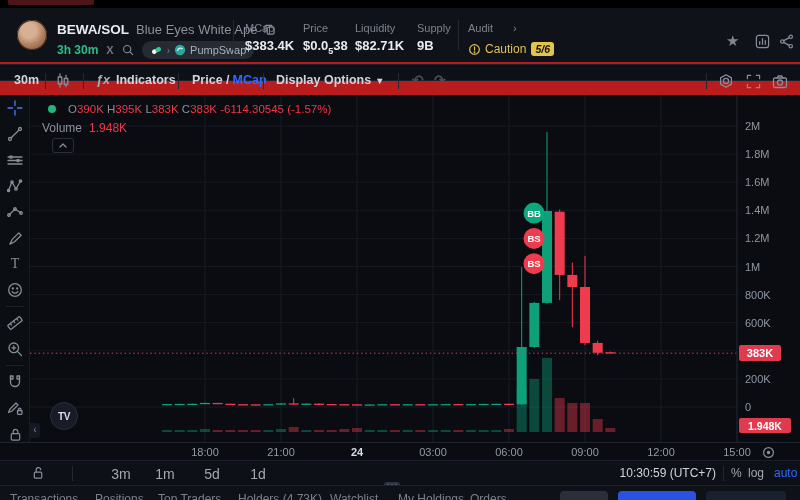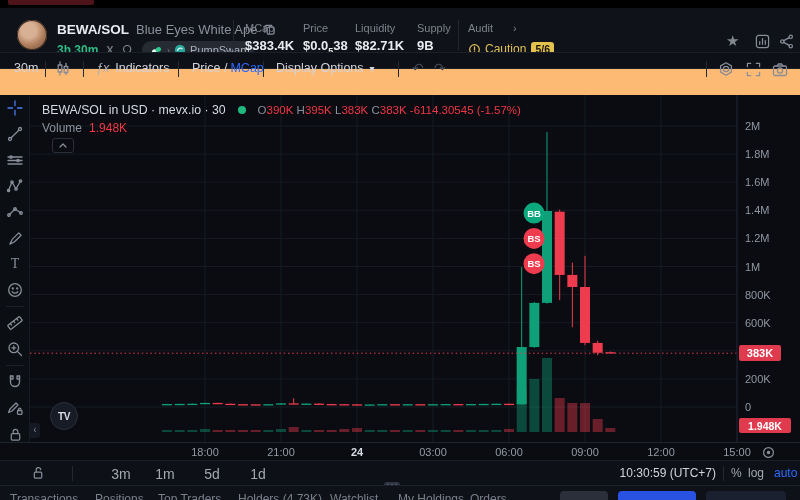--- a/index.html
+++ b/index.html
@@ -1,35 +1,35 @@
 <!DOCTYPE html>
 <html><head>
 <meta charset="utf-8">
 <style>
   html,body{margin:0;padding:0;background:#000;}
-  #app{position:relative;width:800px;height:500px;background:#fdba74;overflow:hidden;
+  #app{position:relative;width:800px;height:500px;background:#b91c1c;overflow:hidden;
        font-family:"Liberation Sans",sans-serif;-webkit-font-smoothing:antialiased;}
   .abs{position:absolute;}
   .row{display:flex;align-items:center;}
   svg.ic{stroke:#878d99;fill:none;stroke-width:1.3;stroke-linecap:round;stroke-linejoin:round;display:block;}
   .vsep{width:1px;background:#232833;}
   
   #header{top:8px;left:0;width:800px;height:54px;background:#0f1218;}
   .pair{font-size:13.5px;font-weight:bold;color:#e9ebef;}
   .tname{font-size:13px;color:#8b919d;margin-left:7px;}
   .age{font-size:12px;font-weight:bold;color:#2ebd85;}
   .pill{background:#262b33;border-radius:9px;height:18px;display:flex;align-items:center;gap:4px;padding:0 8px;}
   .pill span{font-size:11px;color:#aab0ba;}
   .statlab{font-size:11px;color:#7d838e;}
   .statval{font-size:13px;font-weight:bold;color:#e9ebef;margin-top:4px;}
   .statval sub{font-size:9px;}
   .cautxt{font-size:12px;color:#e0c155;}
-  .caubadge{font-size:10.5px;font-weight:bold;color:#16130a;background:#e3c24e;border-radius:3px;padding:1px 4px;margin-left:5px;}
+  .caubadge{font-size:10.5px;font-weight:bold;color:#16130a;background:#e3c24e;border-radius:3px;padding:1px 4px;margin-left:5px;font-style:italic;}
   
-  #toolbar{top:52px;left:0;width:800px;height:17px;background:#0d1016;border-top:1px solid #1a1f29;border-bottom:1px solid #1a1f29;box-sizing:border-box;}
+  #toolbar{top:64px;left:0;width:800px;height:17px;background:#0d1016;border-top:1px solid #1a1f29;border-bottom:1px solid #1a1f29;box-sizing:border-box;font-weight:bold;}
   .tbtxt{font-size:12.5px;color:#d1d4dc;}
   .dim{color:#474d59;}
   
   #chartwrap{top:95px;left:0;width:800px;height:347px;background:#0a0c11;}
   #railtools{top:0;left:0;width:30px;height:347px;background:#0b0e13;border-right:1px solid #161b24;box-sizing:border-box;}
   .tool{width:30px;height:26px;display:flex;align-items:center;justify-content:center;cursor:pointer;}
   .toolsep{width:18px;height:1px;background:#1c212c;margin:3px auto;}
   .legend1{font-size:12.3px;color:#d6dae2;}
   .lgray{color:#8b919d;}
   .lred{color:#f23645;}
@@ -433,21 +433,20 @@
       </div>
       <div class="tool">
         <svg class="ic" width="15" height="15" viewBox="0 0 16 16">
             <rect x="3.5" y="7" width="9" height="7" rx="1.2"></rect>
             <path d="M5.5 7 V5 a2.5 2.5 0 0 1 5 0 V7"></path>
           </svg>
       </div>
     </div>
 
     <div class="abs row" style="top:8px;left:42px;gap:6px;">
-      <span class="legend1">BEWA/SOL in USD · mevx.io · 30</span>
       <span style="width:8px;height:8px;border-radius:50%;background:#1fb980;display:inline-block;margin:0 6px;"></span>
       <span style="font-size:11.5px;">
         <span class="lgray">O</span><span class="lred">390K</span>
         <span class="lgray">H</span><span class="lred">395K</span>
         <span class="lgray">L</span><span class="lred">383K</span>
         <span class="lgray">C</span><span class="lred">383K</span>
         <span class="lred">-6114.30545 (-1.57%)</span>
       </span>
     </div>
     <div class="abs row" style="top:26px;left:42px;gap:7px;font-size:12px;">

